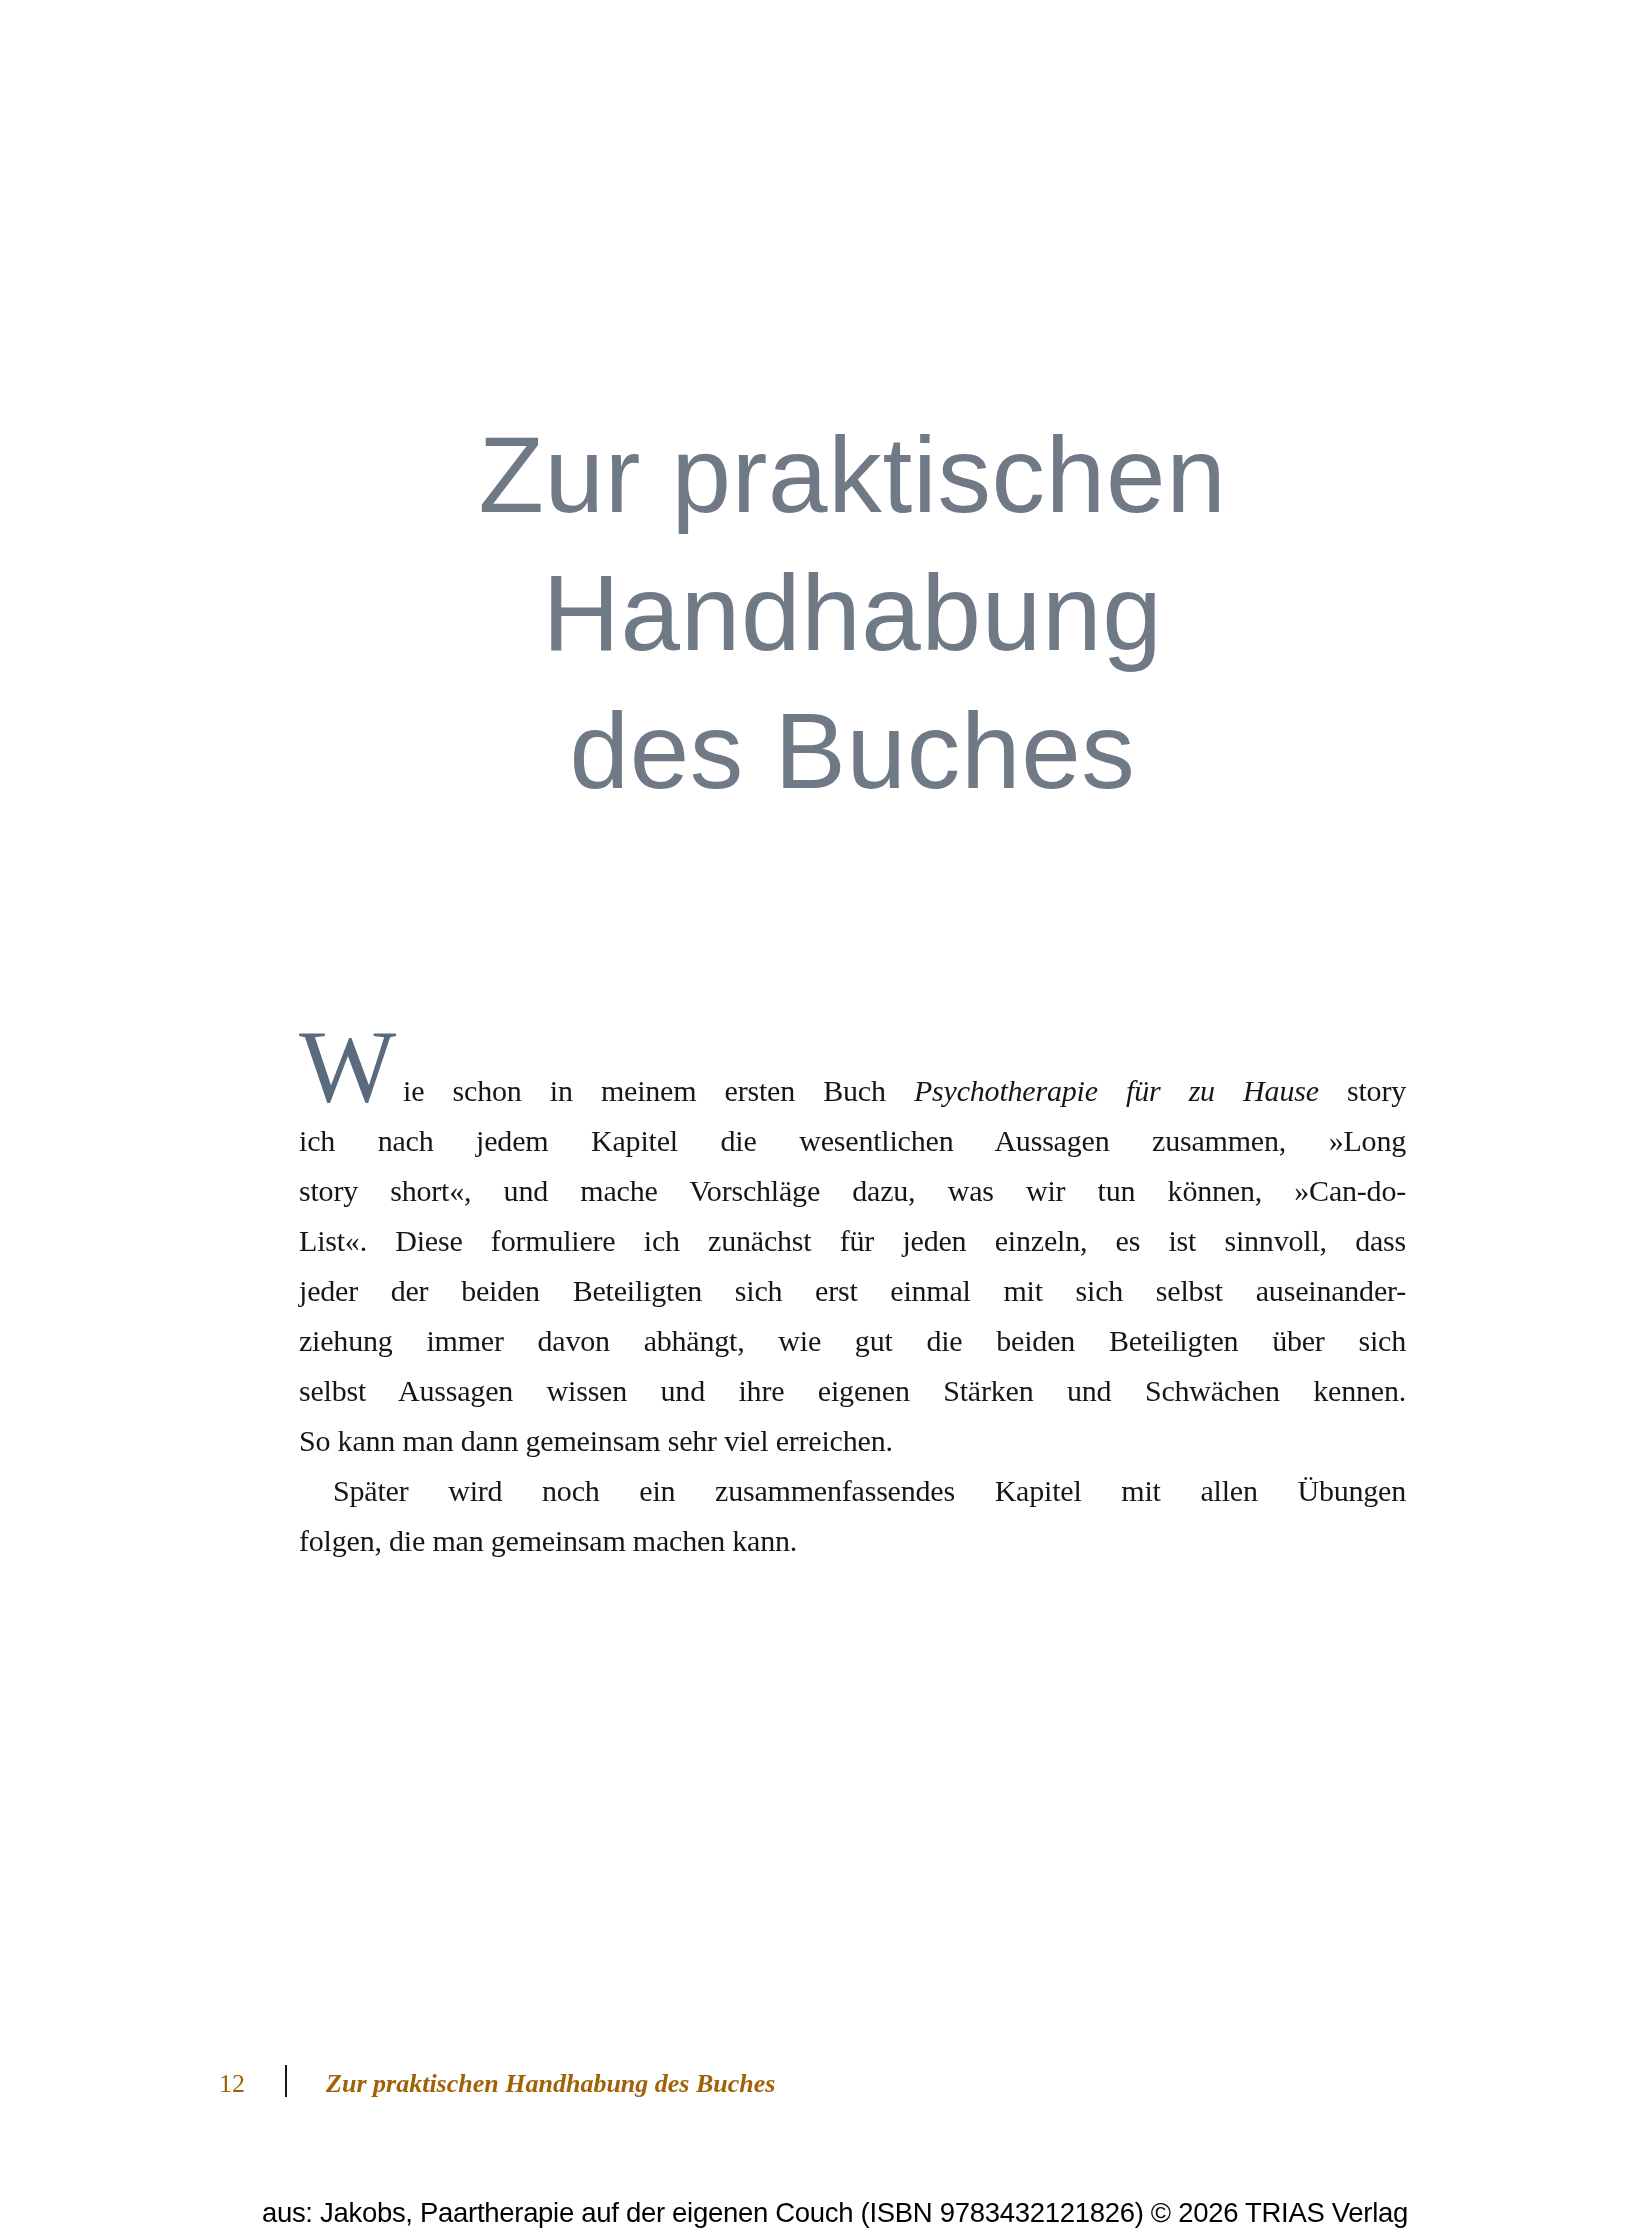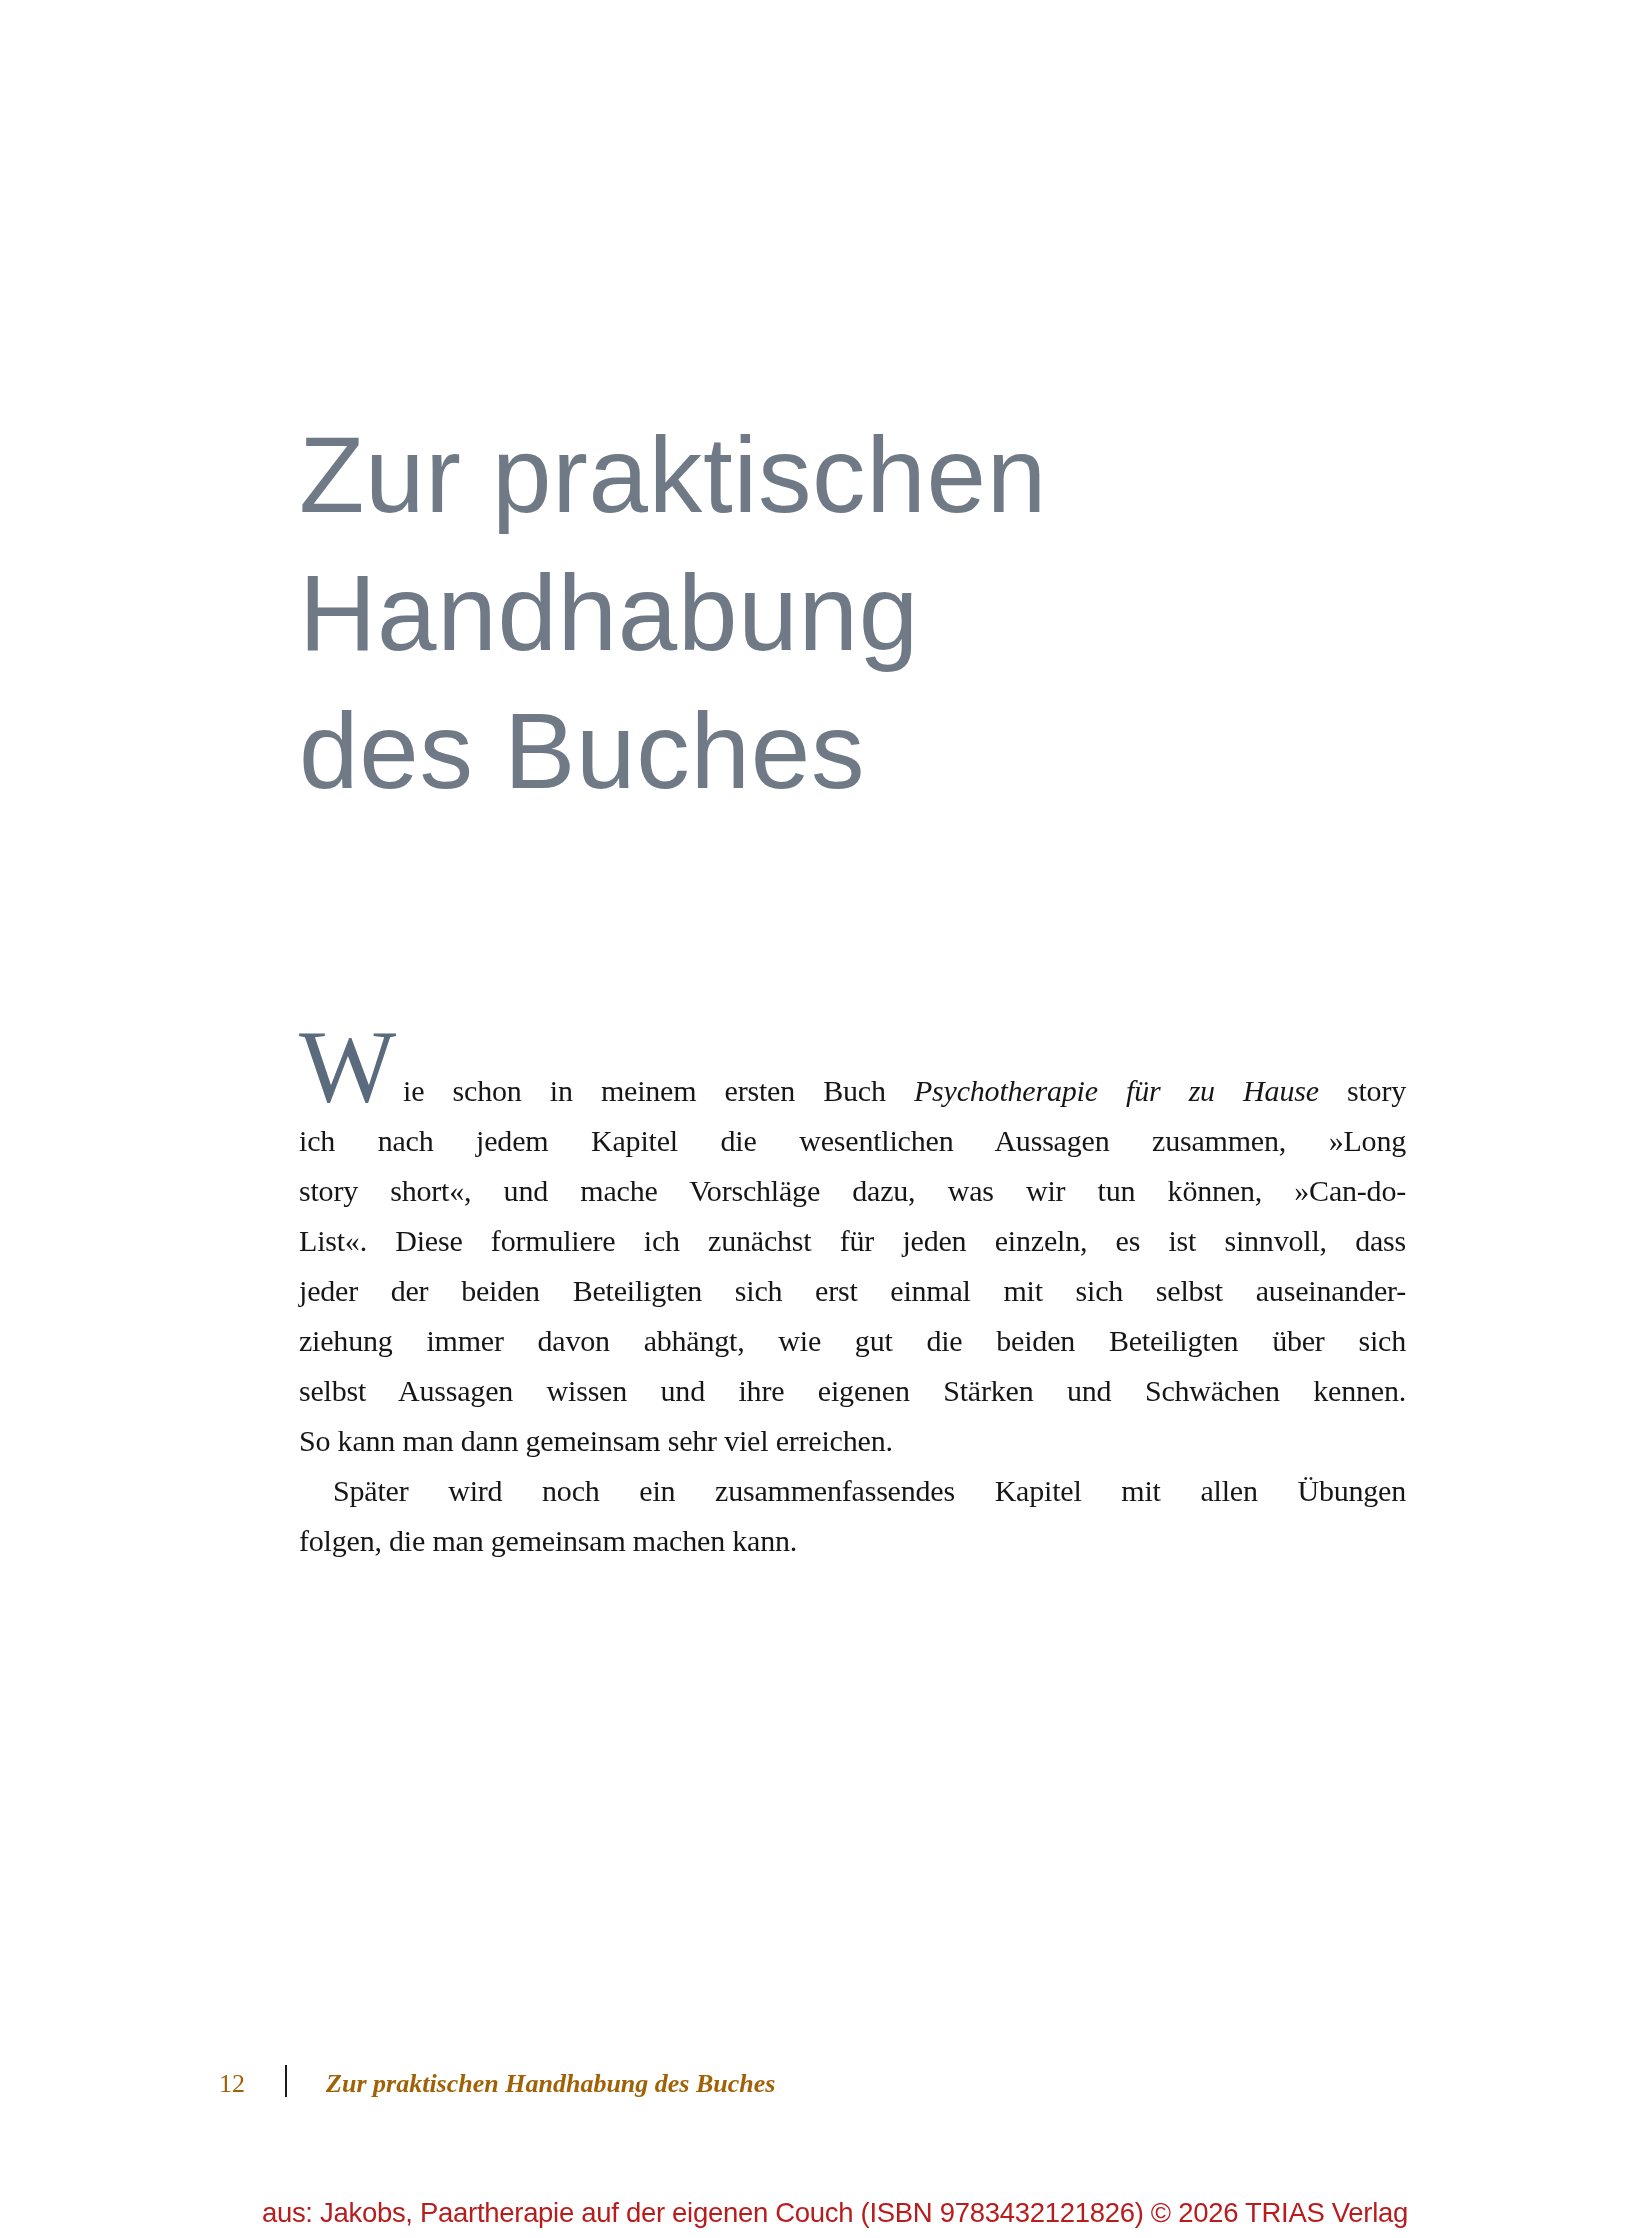--- a/index.html
+++ b/index.html
@@ -11,20 +11,21 @@
     overflow: hidden;
     font-family: "Liberation Serif", serif;
     color: #1a1a1a;
   }
   .title {
     position: absolute;
     left: 299px;
     top: 406px;
     width: 1107px;
     margin: 0;
+    text-align: center;
     white-space: pre-line;
     font-family: "Liberation Sans", sans-serif;
     font-weight: 300;
     font-size: 107px;
     line-height: 138px;
     letter-spacing: 0.7px;
     color: #6f7a86;
   }
   .body-block {
     position: absolute;
@@ -77,21 +78,21 @@
     font-style: italic;
     font-weight: 700;
   }
   .credit {
     position: absolute;
     top: 2197px;
     right: 243px;
     font-family: "Liberation Sans", sans-serif;
     font-size: 27.5px;
     letter-spacing: -0.3px;
-    color: #b91c1c;
+    color: #000000;
     white-space: nowrap;
   }
 </style>
 </head>
 <body>
 
 <div class="page">
 
   <h1 class="title">Zur praktischen
 Handhabung

